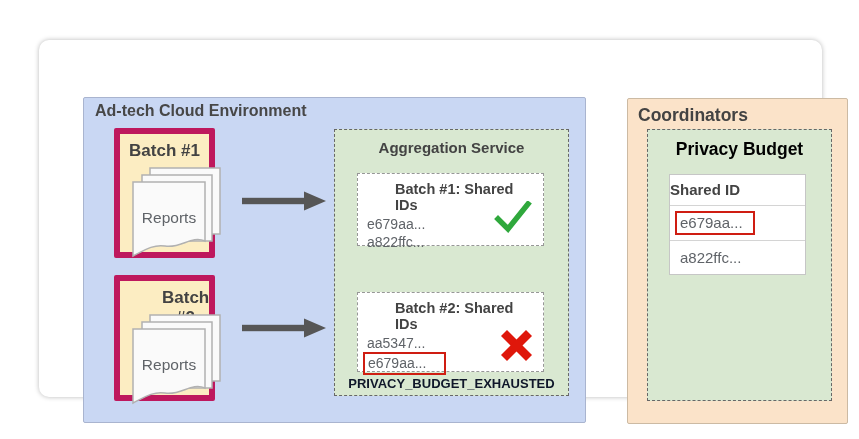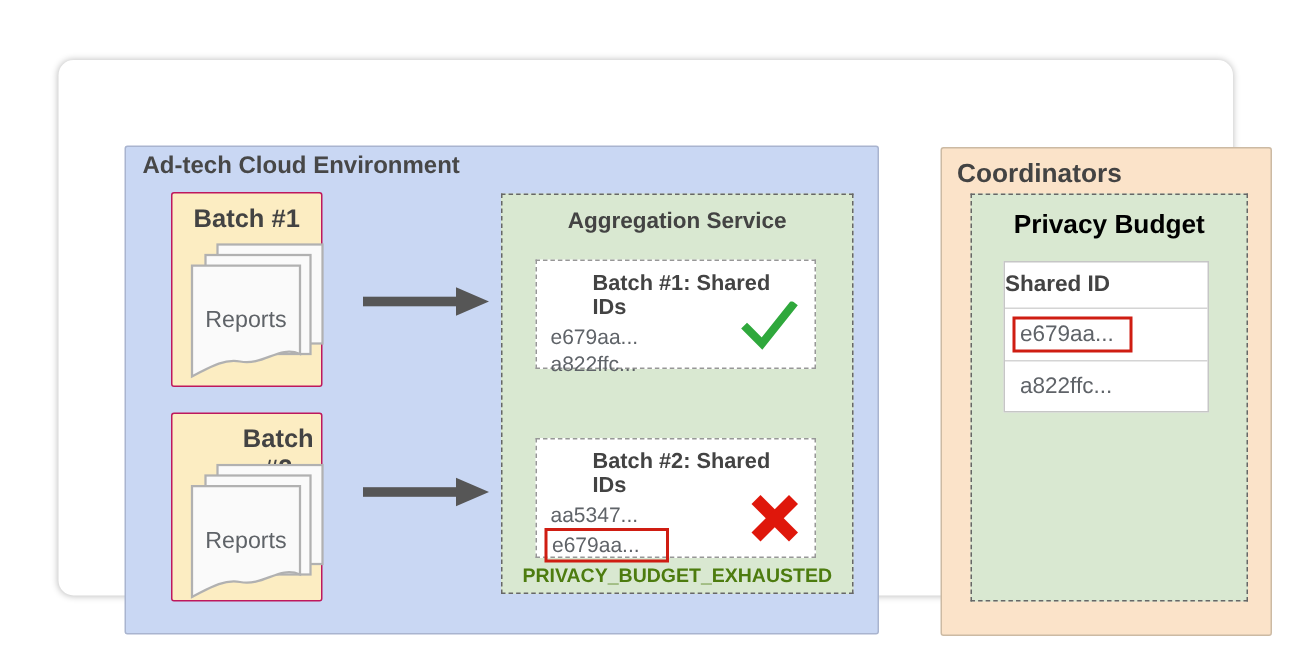--- a/index.html
+++ b/index.html
@@ -4,21 +4,21 @@
 <style>
   html,body{margin:0;padding:0;background:#ffffff;}
   .stage{position:relative;width:859px;height:439px;background:#ffffff;
          font-family:"Liberation Sans",sans-serif;overflow:hidden;}
   .card{position:absolute;left:39px;top:40px;width:783px;height:357px;
         background:#ffffff;border-radius:10px;
         box-shadow:0 0 5px rgba(0,0,0,.28);}
   .env{position:absolute;left:44px;top:57px;width:503px;height:326px;
        background:#c9d7f3;border:1px solid #a9b4cf;border-radius:2px;box-sizing:border-box;}
   .env-title{position:absolute;left:56px;top:62px;font-size:16px;font-weight:700;color:#474747;}
-  .batch{position:absolute;width:101px;background:#fcedc2;border:1px solid #be185d;
+  .batch{position:absolute;width:101px;background:#fcedc2;border:6px solid #be185d;
          border-radius:2px;box-sizing:border-box;}
   .batch1{left:75px;top:88px;height:130px;}
   .batch2{left:75px;top:235px;height:126px;padding-left:42px;}
   .batch-title{text-align:center;padding-top:7px;font-size:17px;font-weight:700;color:#434343;}
   .docstack{position:absolute;left:9px;top:33px;}
   .arrow{position:absolute;}
   .arrow1{left:203px;top:150px;}
   .arrow2{left:203px;top:277px;}
   .agg{position:absolute;left:295px;top:89px;width:235px;height:267px;
        background:#d9e8d1;border:1.5px dashed #676767;box-sizing:border-box;}
@@ -27,21 +27,21 @@
               border:1px dashed #979797;box-sizing:border-box;padding:7px 9px 6px 9px;}
   .rb1{top:43px;height:73px;}
   .rb2{top:162px;height:80px;}
   .rb-title{font-size:14.5px;font-weight:700;color:#434343;margin-bottom:2px;margin-left:28px;}
   .rb-id{font-size:14px;color:#5f6368;line-height:18px;}
   .status-icon{position:absolute;}
   .check-pos{right:11px;bottom:11px;}
   .x-pos{right:9px;bottom:8px;}
   .hl{display:inline-block;border:2px solid #cf1d12;padding:0 18px 1px 3px;margin-left:-4px;}
   .error-label{position:absolute;left:0;right:0;top:246px;text-align:center;
-               font-size:13px;font-weight:700;color:#4d7c0f;}
+               font-size:13px;font-weight:700;color:#0f172a;}
   .coord{position:absolute;left:588px;top:58px;width:221px;height:326px;
          background:#fbe3c9;border:1px solid #ccbaa3;border-radius:2px;box-sizing:border-box;padding-left:48px;}
   .coord-title{position:absolute;left:10px;top:6px;font-size:17.5px;font-weight:700;color:#434343;}
   .pb{position:absolute;left:19px;top:30px;width:185px;height:272px;
       background:#d9e8d1;border:1.5px dashed #676767;box-sizing:border-box;}
   .pb-title{margin-top:9px;text-align:center;font-size:17.5px;font-weight:700;color:#000000;}
   .pb-table{position:absolute;left:21px;top:44px;width:137px;background:#ffffff;
             border:1px solid #c6c6c6;box-sizing:border-box;}
   .pb-th{height:30px;line-height:30px;text-align:left;font-size:15px;font-weight:700;
          color:#434343;border-bottom:1px solid #d4d4d4;}

